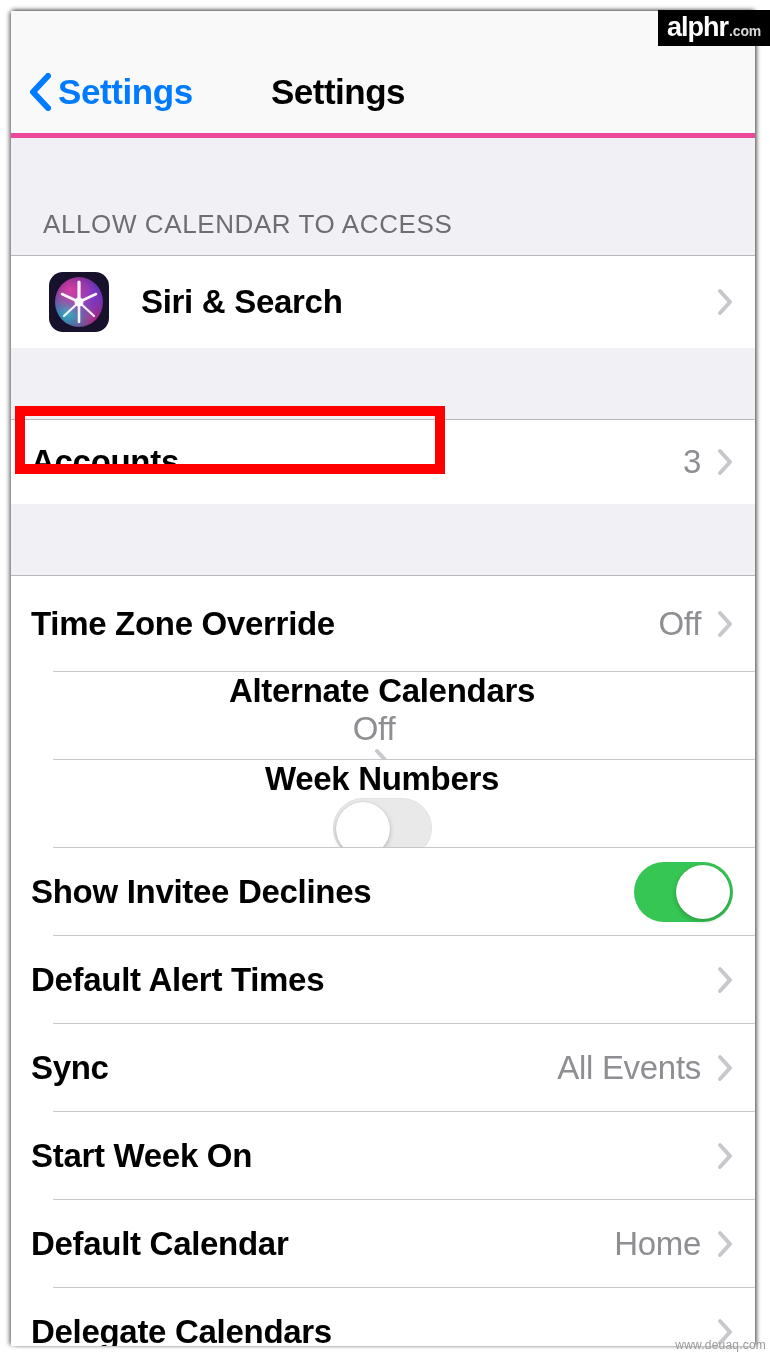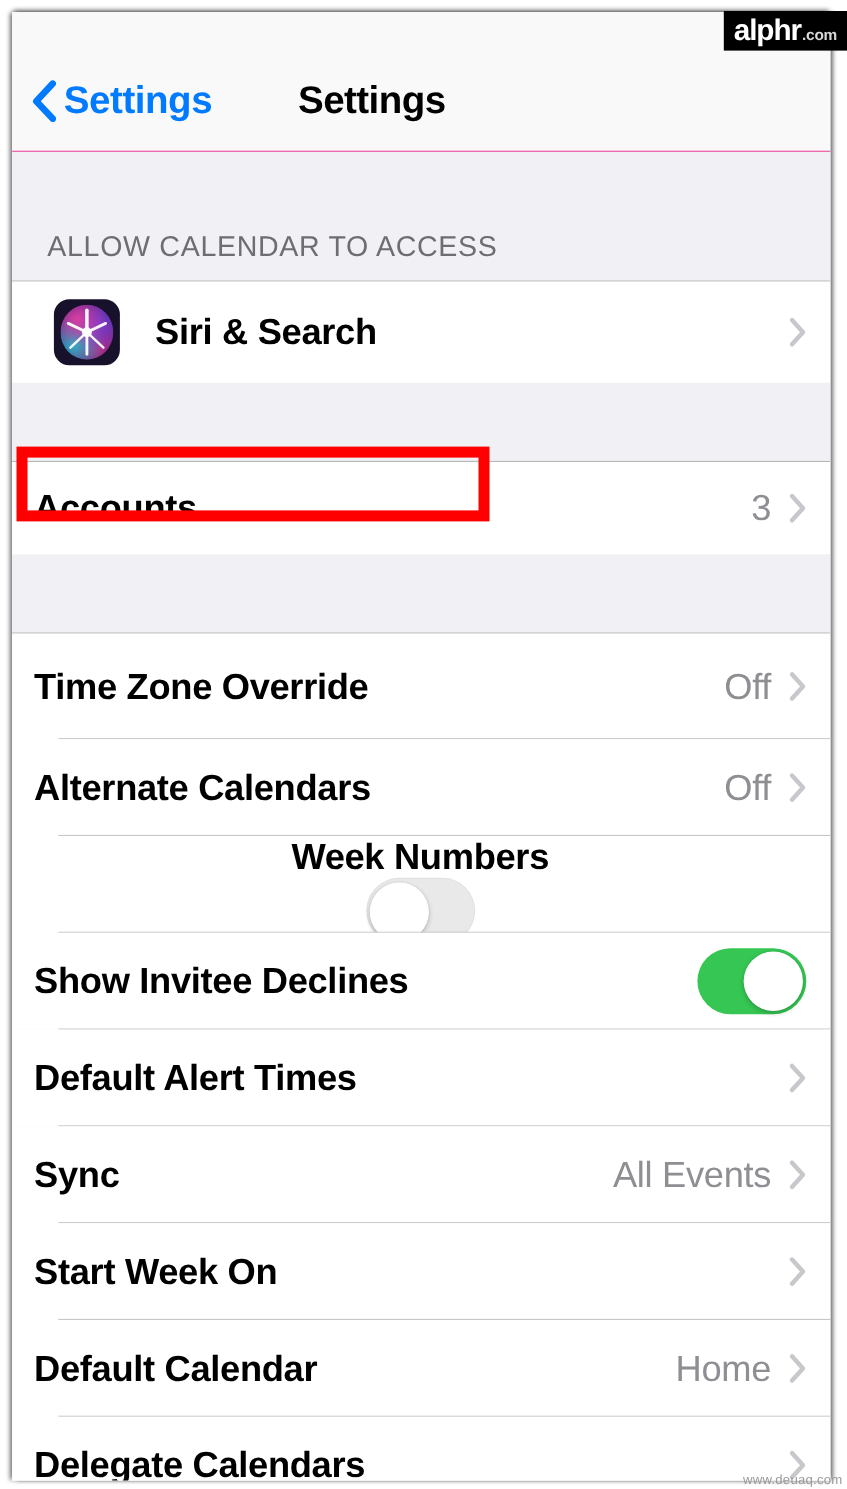--- a/index.html
+++ b/index.html
@@ -29,21 +29,21 @@
                  0 -3px 4px -1px rgba(0,0,0,0.40);
     overflow: hidden;
     box-sizing: border-box;
   }
 
   
   #nav-bar {
     position: relative;
     height: 127px;
     background: #f9f9f9;
-    border-bottom: 1px solid #ec4899;
+    border-bottom: 5px solid #ec4899;
     box-sizing: border-box;
   }
   #back-button {
     position: absolute;
     left: 18px;
     top: 62px;
     display: flex;
     align-items: center;
     gap: 7px;
     cursor: pointer;
@@ -312,21 +312,21 @@
 
     <div class="cell" style="height:96px;">
       <span class="cell-title">Time Zone Override</span>
       <span class="cell-value">Off</span>
       <svg class="chevron" viewBox="0 0 16 28">
         <polyline points="3,3 13,14 3,25" fill="none" stroke="#c7c7cc" stroke-width="4" stroke-linecap="round" stroke-linejoin="round"></polyline>
       </svg>
       <span class="divider"></span>
     </div>
 
-    <div class="cell" style="height:88px;">
+    <div class="cell" style="height:88px;flex-direction:column;">
       <span class="cell-title">Alternate Calendars</span>
       <span class="cell-value">Off</span>
       <svg class="chevron" viewBox="0 0 16 28">
         <polyline points="3,3 13,14 3,25" fill="none" stroke="#c7c7cc" stroke-width="4" stroke-linecap="round" stroke-linejoin="round"></polyline>
       </svg>
       <span class="divider"></span>
     </div>
 
     <div class="cell" style="height:88px;flex-direction:column;">
       <span class="cell-title">Week Numbers</span>

